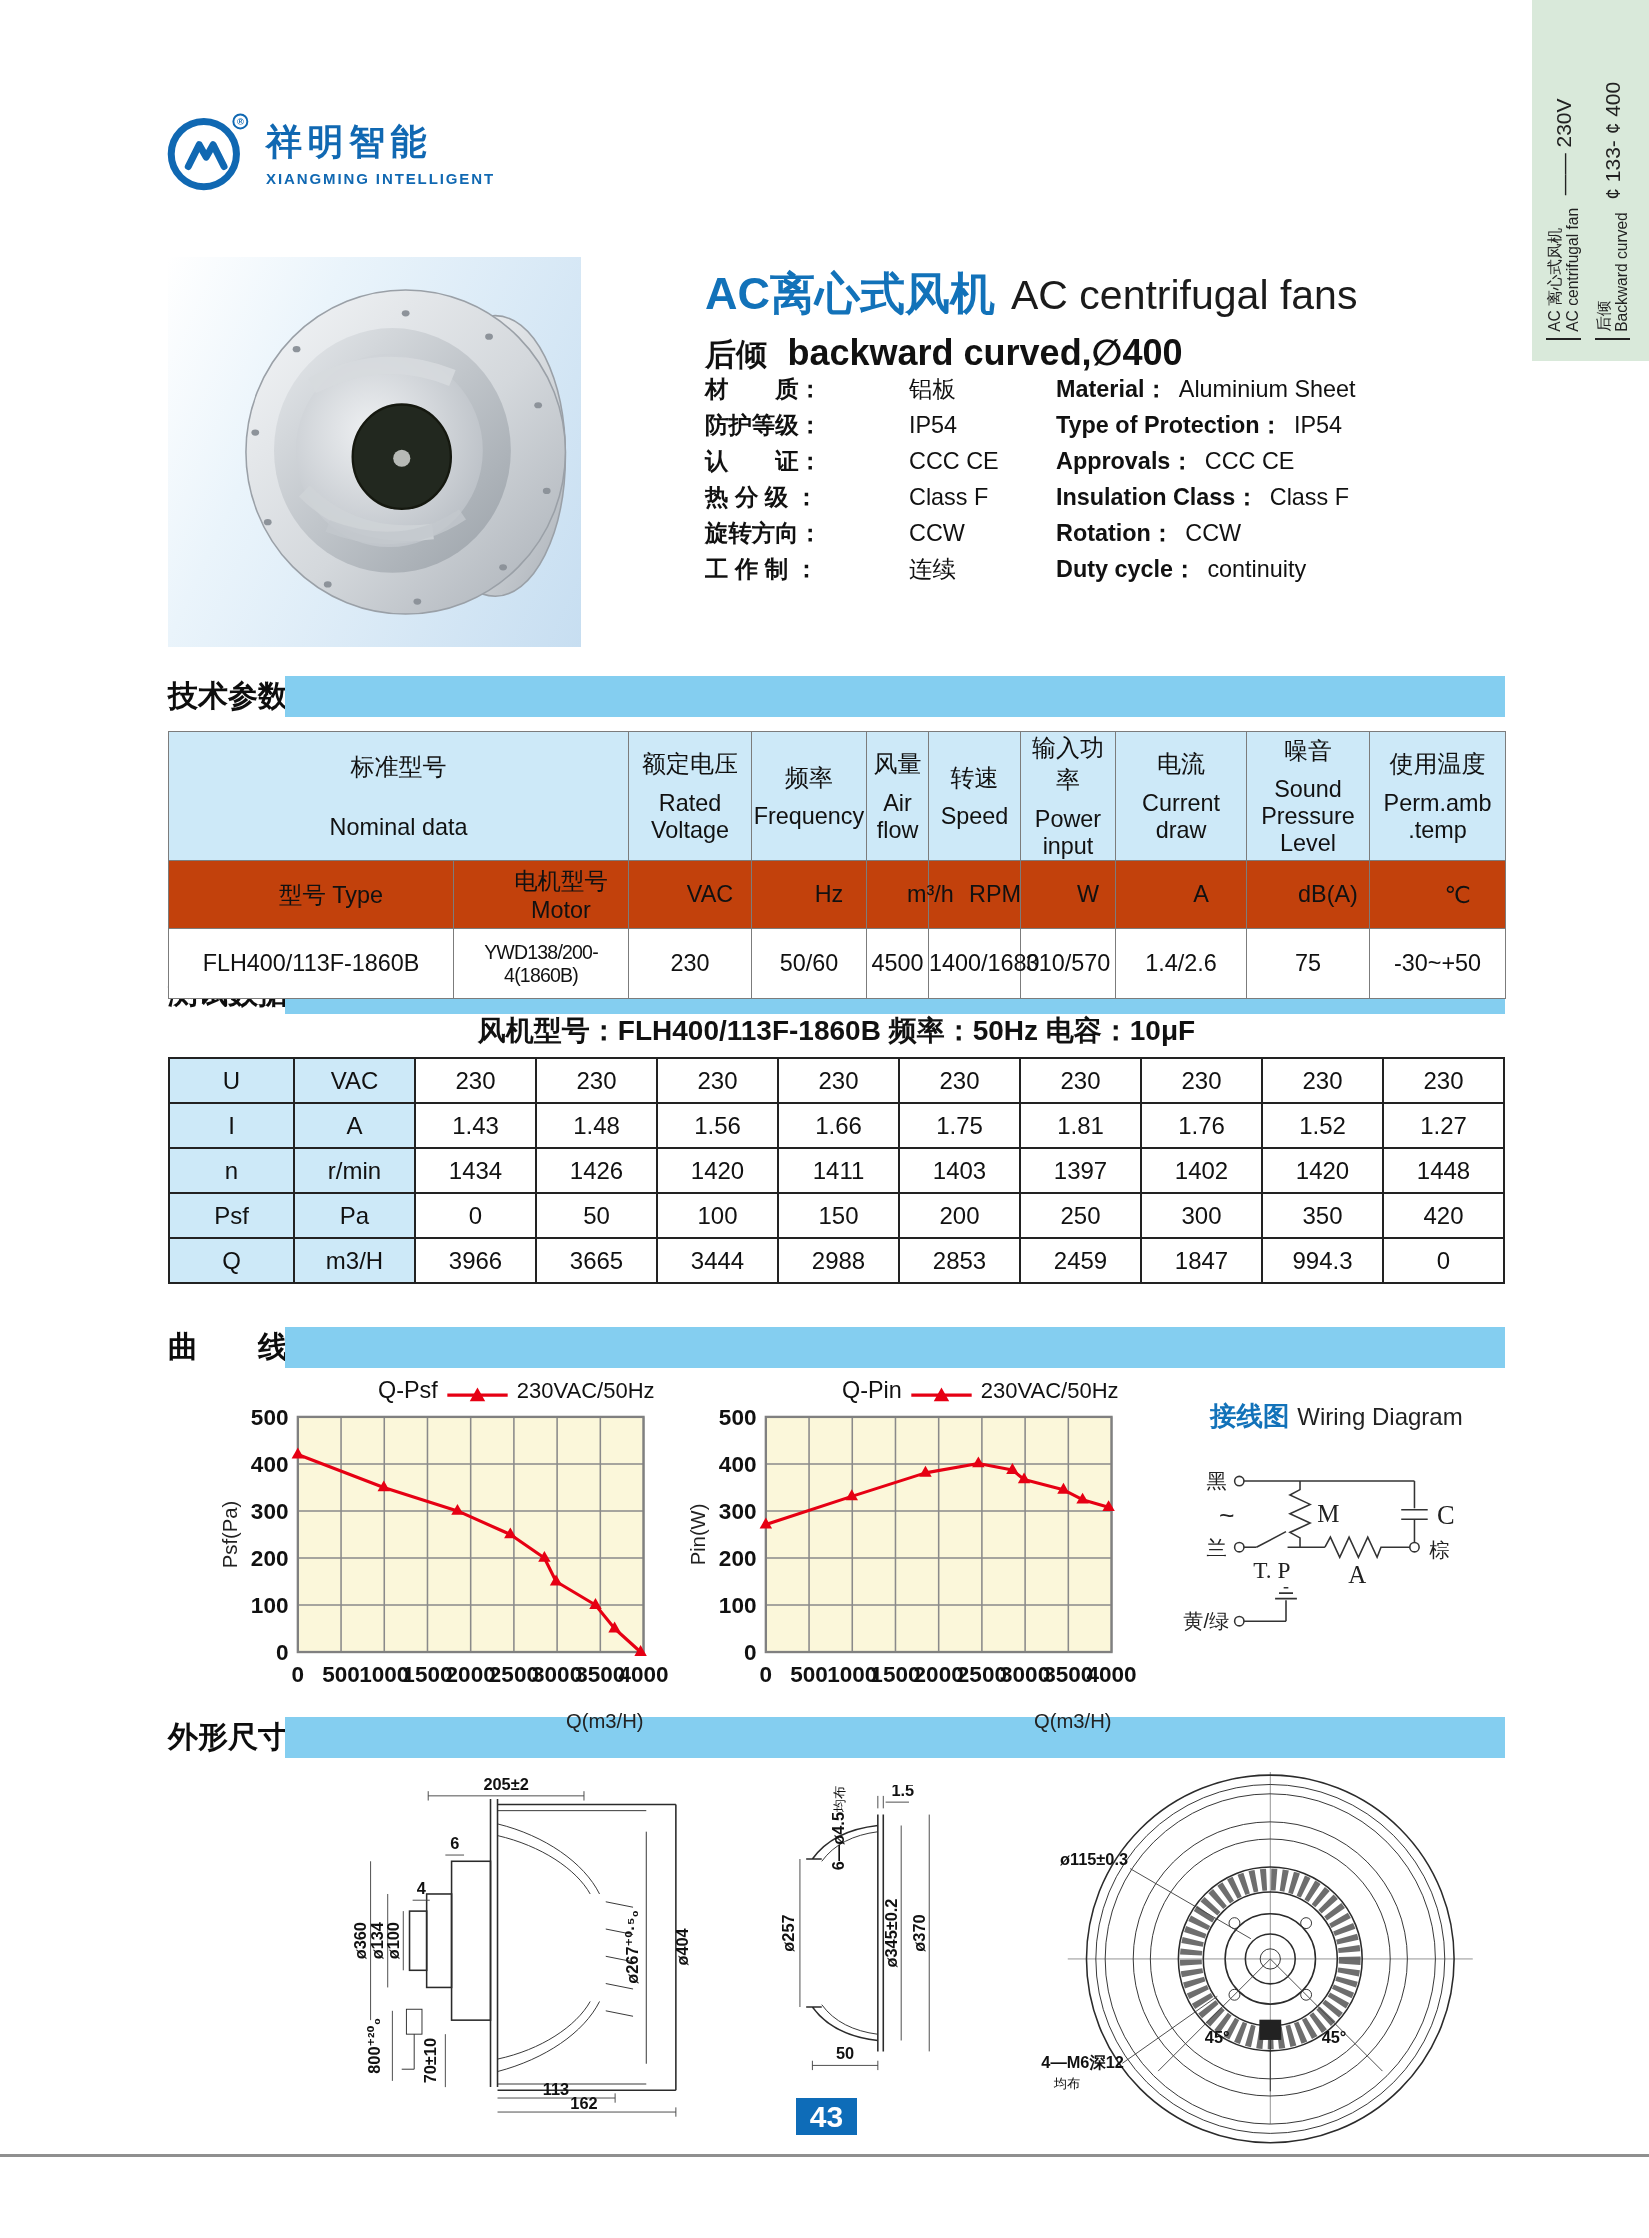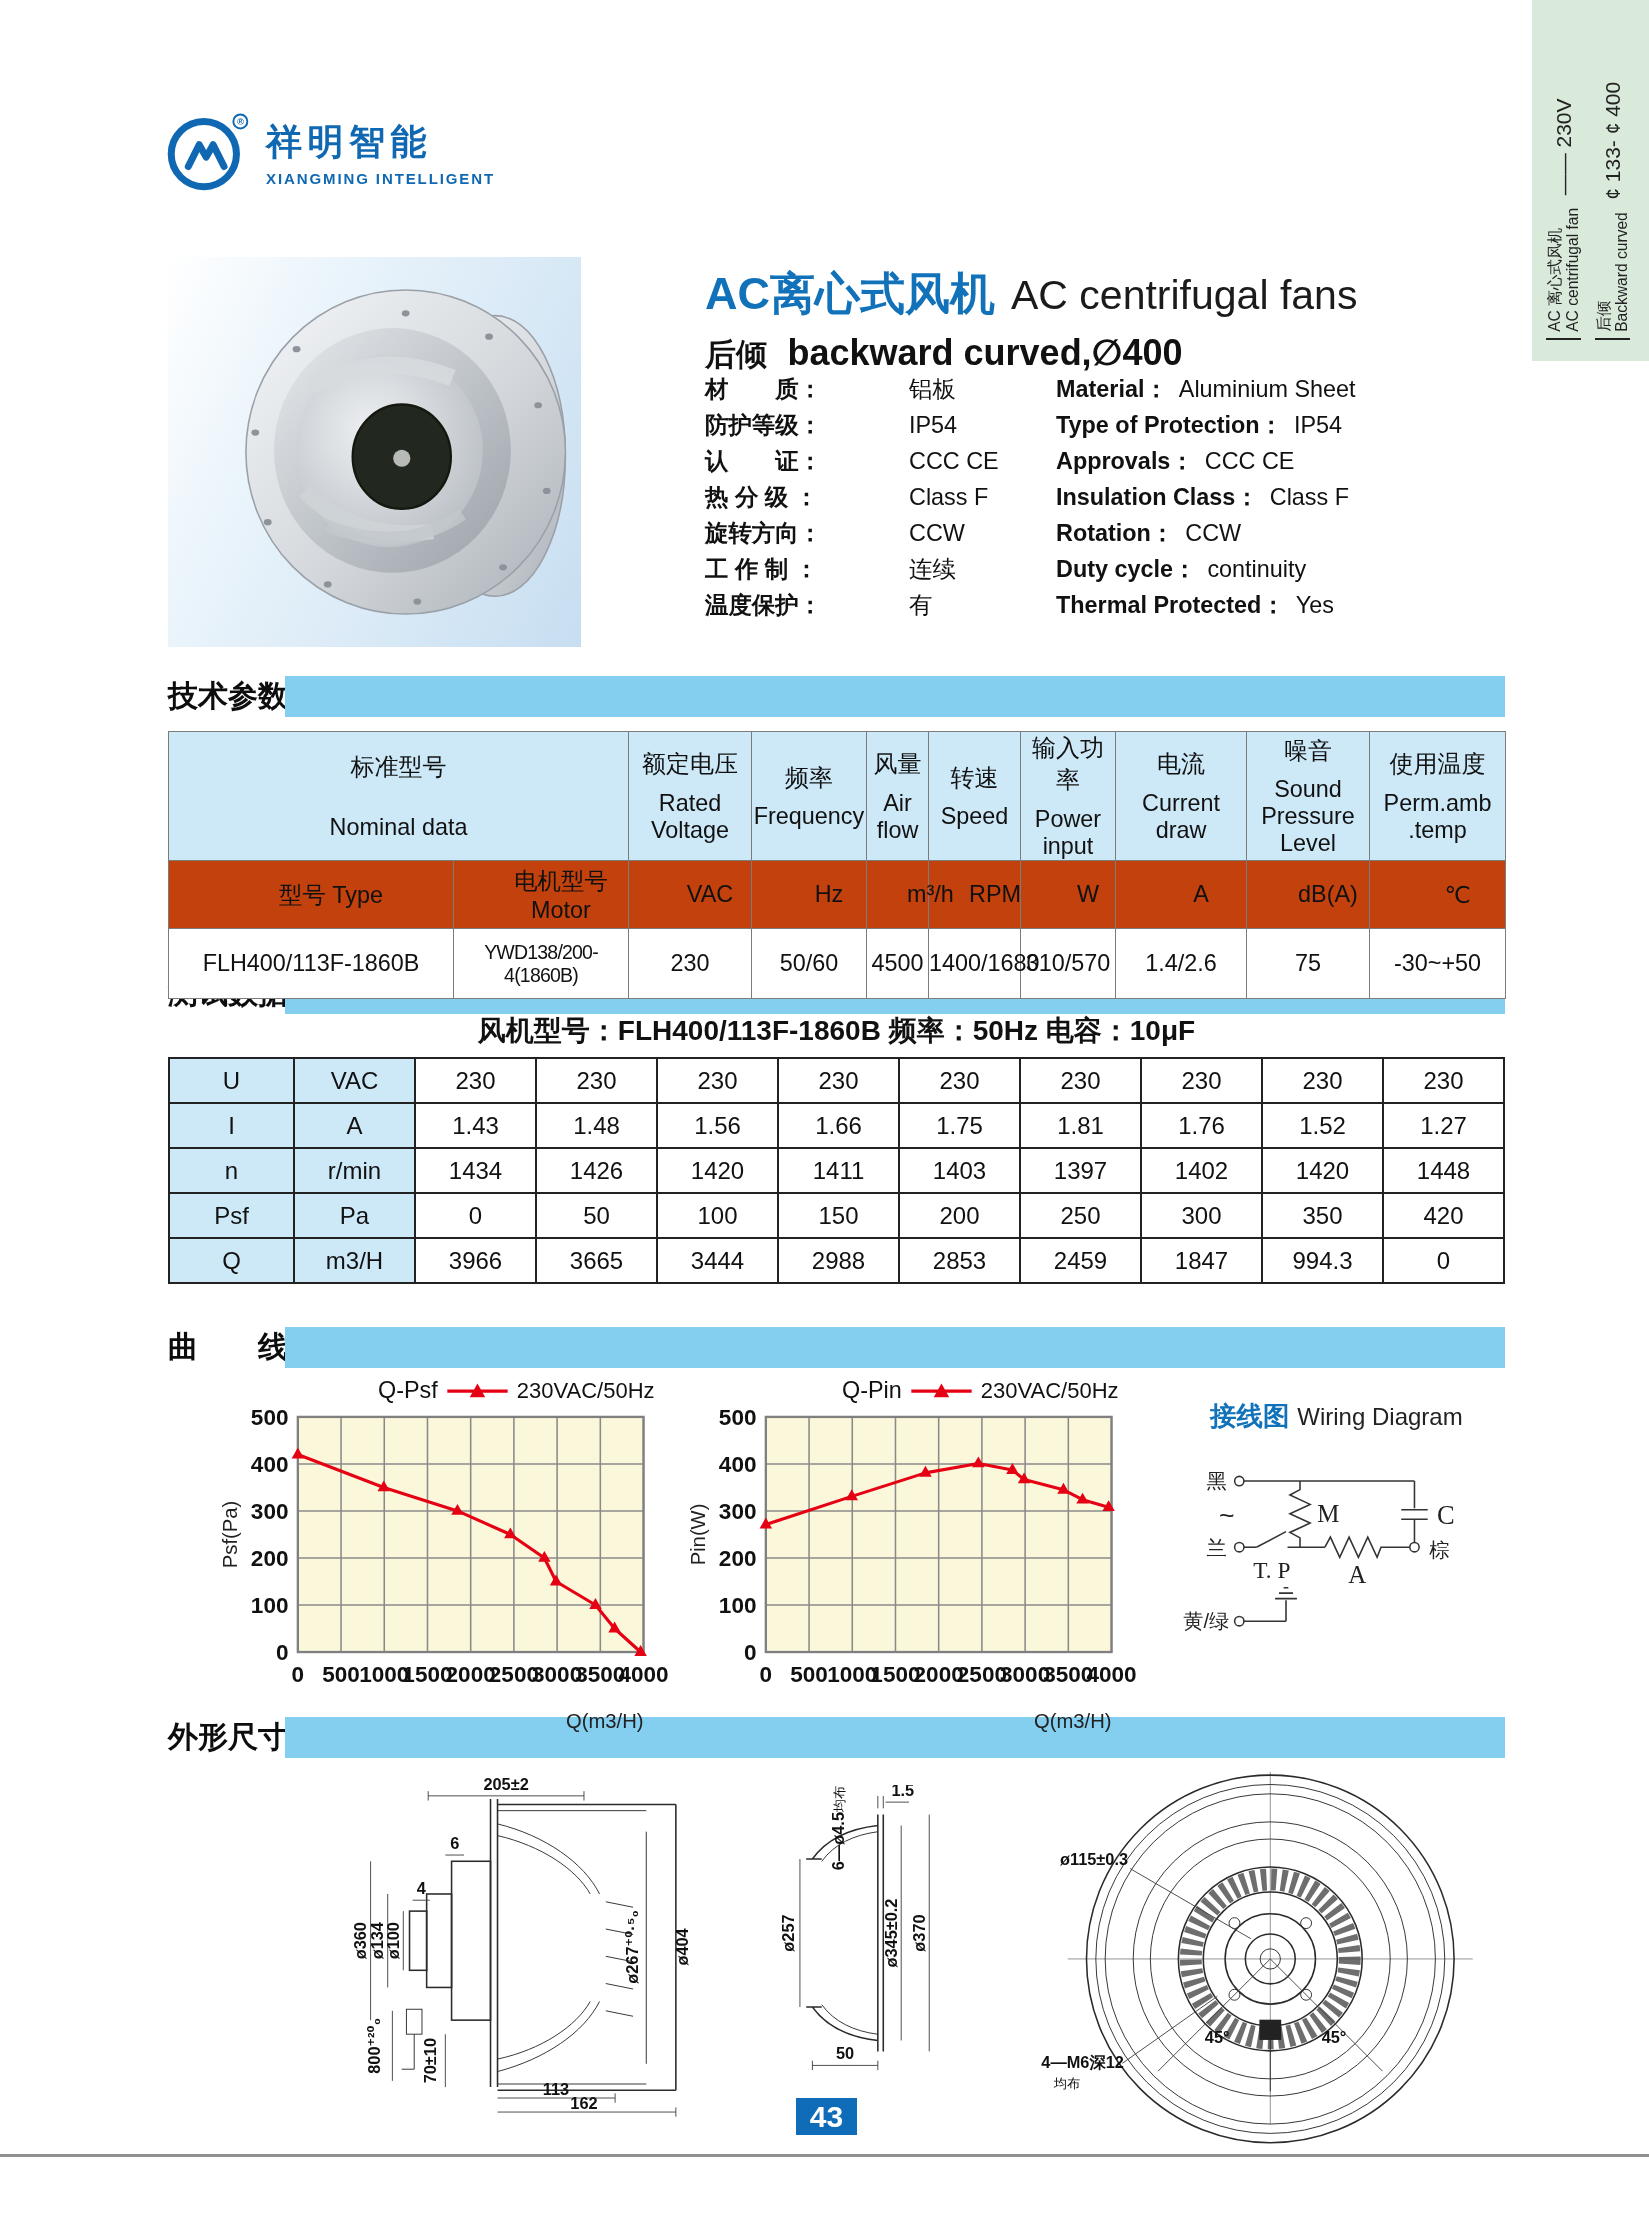--- a/index.html
+++ b/index.html
@@ -61,21 +61,21 @@
   #nominal-table td.motor{font-size:19.5px;letter-spacing:-0.8px;}
 
   
   #test-sub{left:168px;top:1012px;width:1337px;text-align:center;font-size:28px;font-weight:600;}
   #test-wrap{left:168px;top:1057px;}
   #test-table{border-collapse:collapse;table-layout:fixed;width:1337px;font-size:24px;}
   #test-table td{border:2.3px solid #222;height:41px;text-align:center;background:#fff;}
   #test-table td.hcol{background:#cde9f8;}
 
   
-  .legend{position:absolute;display:flex;align-items:center;gap:7px;}
+  .legend{position:absolute;display:flex;align-items:flex-end;gap:7px;}
   .lg-title{font-size:23.4px;color:#111;}
   .lg-label{font-size:22px;color:#111;}
   svg{font-family:"Liberation Sans","DejaVu Sans",sans-serif;}
   .tick{font-size:29px;font-weight:600;fill:#111;}
   .axl{font-size:26px;fill:#222;}
 
   
   #wiring-title{left:1210px;top:1398px;white-space:nowrap;}
   .wt-cn{font-size:26.5px;font-weight:bold;color:#1272b9;}
   .wt-en{font-size:24px;color:#222;margin-left:7.8px;}
@@ -193,26 +193,20 @@
         <span class="sp-cl">旋转方向：</span>
         <span class="sp-cv">CCW</span>
         <span class="sp-el">Rotation：</span>
         <span class="sp-ev">CCW</span>
       </div>
     <div class="spec-row">
         <span class="sp-cl">工 作 制 ：</span>
         <span class="sp-cv">连续</span>
         <span class="sp-el">Duty cycle：</span>
         <span class="sp-ev">continuity</span>
-      </div>
-    <div class="spec-row">
-        <span class="sp-cl">温度保护：</span>
-        <span class="sp-cv">有</span>
-        <span class="sp-el">Thermal  Protected：</span>
-        <span class="sp-ev">Yes</span>
       </div>
   </div>
 
   <div id="side-tab" class="abs">
     <div class="sb-rot">
       <div class="sb-row">
         <span class="sb-names">
             <span>AC 离心式风机</span>
             <span>AC centrifugal fan</span>
           </span>

